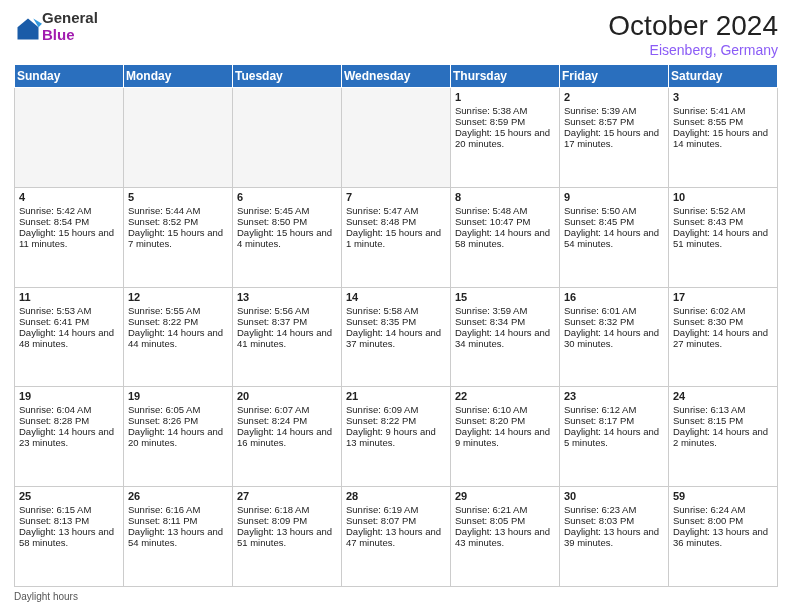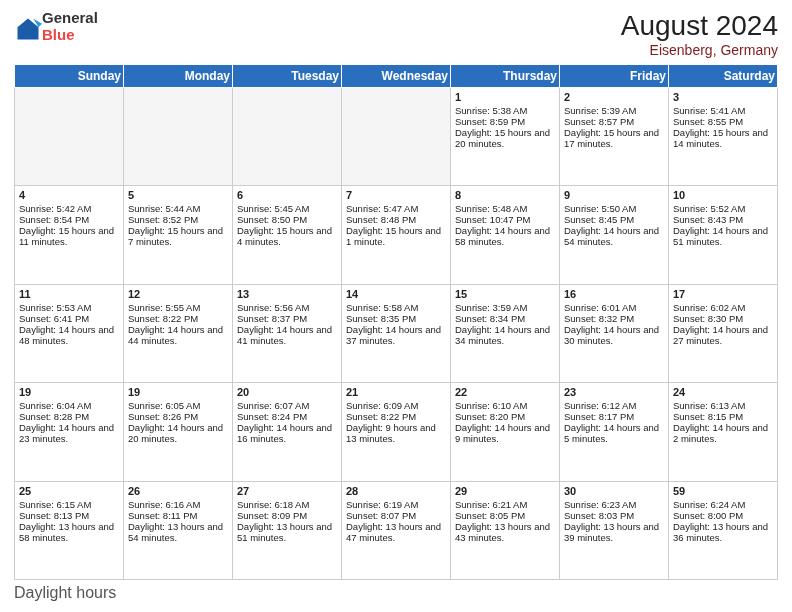--- a/index.html
+++ b/index.html
@@ -28,47 +28,47 @@
       align-items: flex-end;
     }
     .logo-text {
       display: flex;
       flex-direction: column;
       font-size: 15px;
       font-weight: bold;
       line-height: 1.1;
     }
     .logo-general { color: #333; }
-    .logo-blue { color: #ef4444; }
+    .logo-blue { color: #a21caf; }
     .logo-icon {
       width: 28px;
       height: 28px;
     }
     .title-block {
       text-align: right;
     }
     .month-year {
       font-size: 28px;
       font-weight: normal;
       color: #222;
     }
     .location {
       font-size: 14px;
-      color: #7f1d1d;
+      color: #8b5cf6;
     }
     .calendar {
       flex: 1;
       border-collapse: collapse;
       width: 100%;
       table-layout: fixed;
     }
     .calendar th {
       background: #2a6fbe;
       color: #fff;
-      text-align: right;
+      text-align: left;
       font-size: 12px;
       padding: 4px 2px;
       border: 1px solid #fff;
     }
     .calendar td {
       border: 1px solid #ccc;
       vertical-align: top;
       padding: 3px 4px;
       font-size: 9.5px;
       color: #222;
@@ -79,42 +79,42 @@
       background: #f5f5f5;
     }
     .day-num {
       font-size: 11px;
       font-weight: bold;
       display: block;
       margin-bottom: 2px;
     }
     .footer {
       margin-top: 4px;
-      font-size: 16px;
+      font-size: 10px;
       color: #555;
       text-align: left;
     }
   </style>
 </head>
 <body>
 
 <div class="page">
   <div class="header">
     <div class="logo">
       <svg class="logo-icon" viewBox="0 0 32 32">
         <polygon points="16,4 28,14 28,28 4,28 4,14" fill="#1a5ca8"></polygon>
         <polygon points="22,4 32,10 28,14" fill="#3399dd"></polygon>
       </svg>
       <div class="logo-text">
         <span class="logo-general">General</span>
         <span class="logo-blue">Blue</span>
       </div>
     </div>
     <div class="title-block">
-      <div class="month-year">August 2024</div>
+      <div class="month-year">October 2024</div>
       <div class="location">Eisenberg, Germany</div>
     </div>
   </div>
 
   <table class="calendar">
     <thead>
       <tr id="dow-row">
           <th>Sunday</th>
           <th>Monday</th>
           <th>Tuesday</th>

